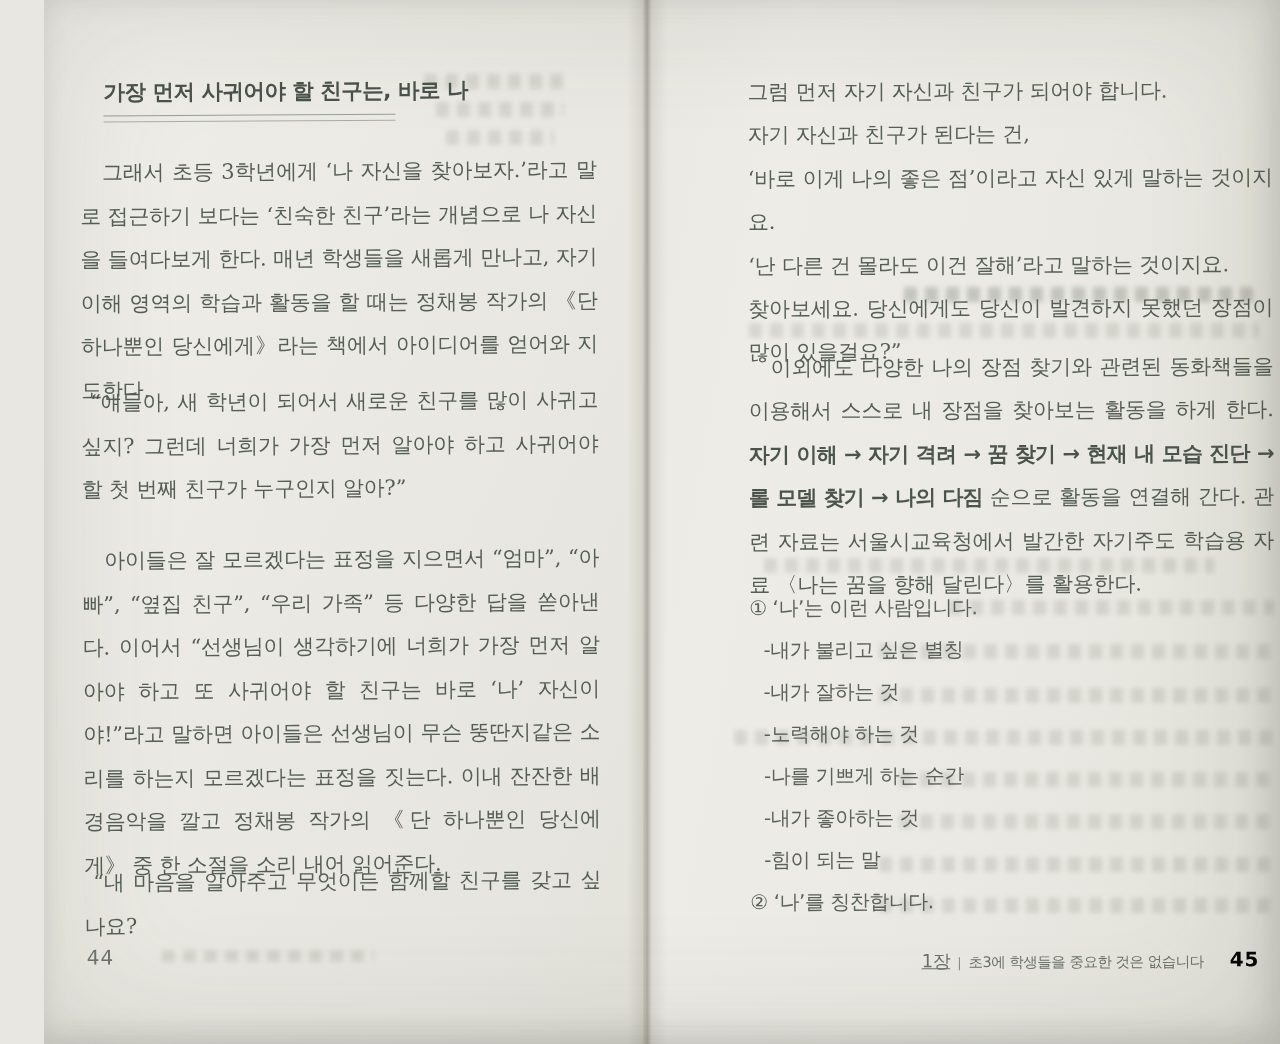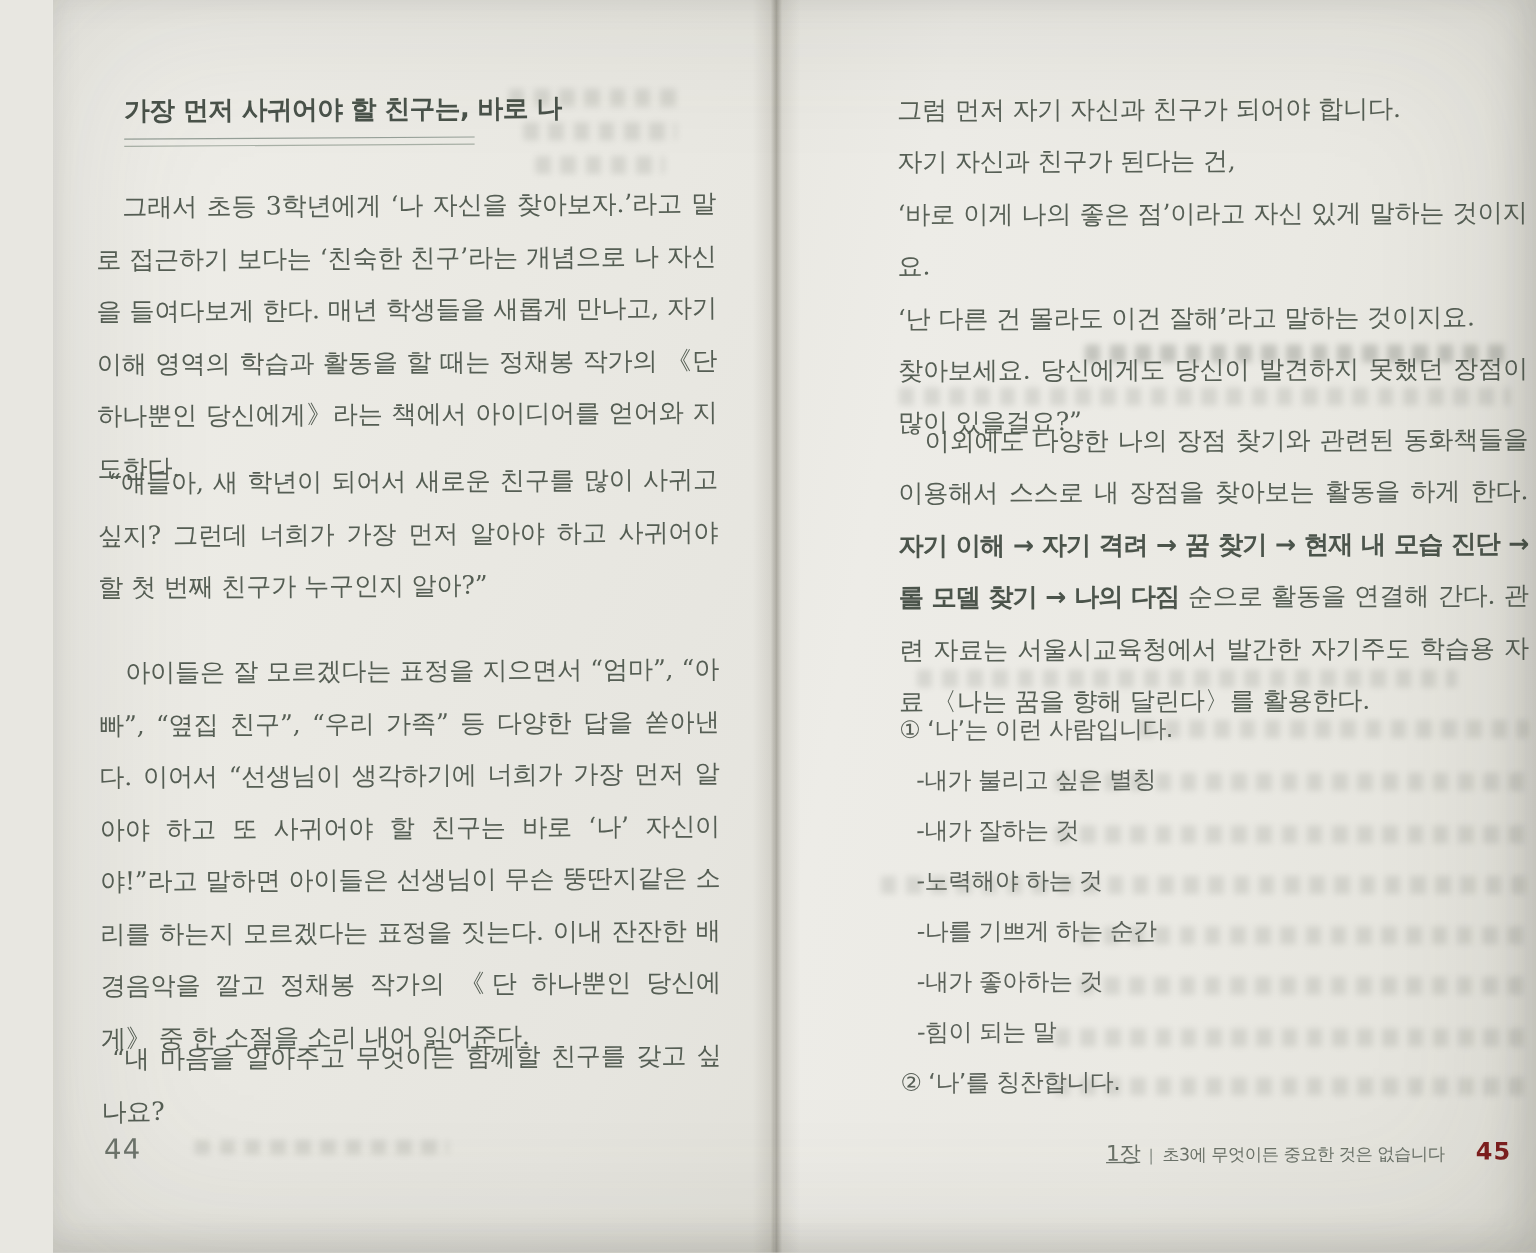--- a/index.html
+++ b/index.html
@@ -43,21 +43,21 @@
   }
   .body-par{
     position:absolute;left:0;margin:0;width:517px;
     font-size:21px;line-height:43.5px;text-align:justify;word-break:break-all;
     color:#555e54;letter-spacing:-0.2px;
   }
   .indent{text-indent:22px;}
   .q-indent{text-indent:9px;}
   .pagenum-left{
     position:absolute;left:2px;top:944px;
-    font-family:"DejaVu Sans", sans-serif;font-size:23px;color:#6d746c;letter-spacing:1px;
+    font-family:"DejaVu Sans", sans-serif;font-size:20px;color:#6d746c;letter-spacing:1px;
   }
   
   .quote-block{position:absolute;left:2px;top:70px;width:525px;}
   .quote-line{
     margin:0;font-size:21px;line-height:43.4px;text-align:justify;word-break:break-all;
     color:#565f55;letter-spacing:-0.2px;
   }
   .activity-par{
     position:absolute;left:2px;top:346px;width:525px;margin:0;
     font-size:21px;line-height:43.4px;text-align:justify;word-break:break-all;
@@ -70,21 +70,21 @@
     font-family:"DejaVu Sans", sans-serif;font-size:20px;color:#5a6159;letter-spacing:-0.5px;}
   .ws-line{margin:0;line-height:42px;}
   .ws-sub{padding-left:14px;}
   .footer-right{
     position:absolute;top:948px;right:16px;white-space:nowrap;
     font-family:"DejaVu Sans", sans-serif;color:#6a7168;
   }
   .footer-right .chapter{font-size:18px;letter-spacing:-0.5px;text-decoration:underline;}
   .footer-right .divider{font-size:13px;margin:0 7px;color:#8a9088;}
   .footer-right .btitle{font-size:14.5px;letter-spacing:-0.5px;}
-  .footer-right .pagenum{font-size:20px;font-weight:bold;color:#7f1d1d;margin-left:26px;letter-spacing:1px;}
+  .footer-right .pagenum{font-size:20px;font-weight:bold;color:#000000;margin-left:26px;letter-spacing:1px;}
   
   .ghost{
     position:absolute;height:15px;border-radius:2px;pointer-events:none;
     background:repeating-linear-gradient(90deg,#565b52 0 13px,transparent 13px 21px);
     filter:blur(2.6px);opacity:.14;
   }
   .ghost.dark{opacity:.26;}
   .ghost-v{
     position:absolute;width:15px;pointer-events:none;
     background:repeating-linear-gradient(180deg,#565b52 0 15px,transparent 15px 46px);
@@ -127,21 +127,21 @@
       <p class="ws-line ws-sub">-내가 불리고 싶은 별칭</p>
       <p class="ws-line ws-sub">-내가 잘하는 것</p>
       <p class="ws-line ws-sub">-노력해야 하는 것</p>
       <p class="ws-line ws-sub">-나를 기쁘게 하는 순간</p>
       <p class="ws-line ws-sub">-내가 좋아하는 것</p>
       <p class="ws-line ws-sub">-힘이 되는 말</p>
       <p class="ws-line">② ‘나’를 칭찬합니다.</p>
     </div>
 
     <div class="footer-right">
-      <span class="chapter">1장</span><span class="divider">|</span><span class="btitle">초3에 무엇이든 중요한 것은 없습니다</span><span class="pagenum">45</span>
+      <span class="chapter">1장</span><span class="divider">|</span><span class="btitle">초3에 학생들을 중요한 것은 없습니다</span><span class="pagenum">45</span>
     </div>
   </div>
 
   <div class="ghost" style="left:380px;top:74px;width:140px"></div>
   <div class="ghost" style="left:392px;top:102px;width:128px"></div>
   <div class="ghost" style="left:402px;top:130px;width:108px"></div>
   <div class="ghost" style="left:118px;top:950px;width:212px;height:12px"></div>
 
   <div class="ghost dark" style="left:860px;top:287px;width:355px"></div>
   <div class="ghost" style="left:705px;top:323px;width:510px"></div>

